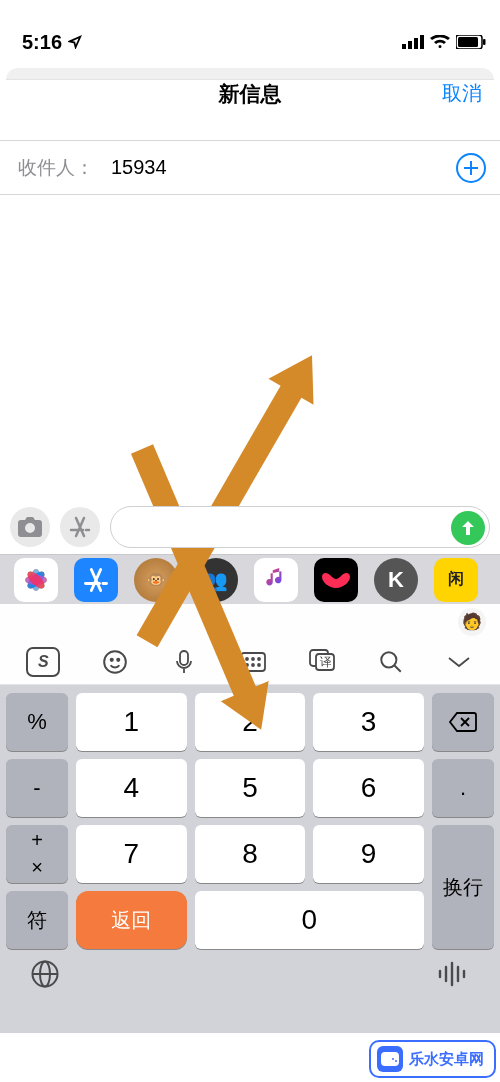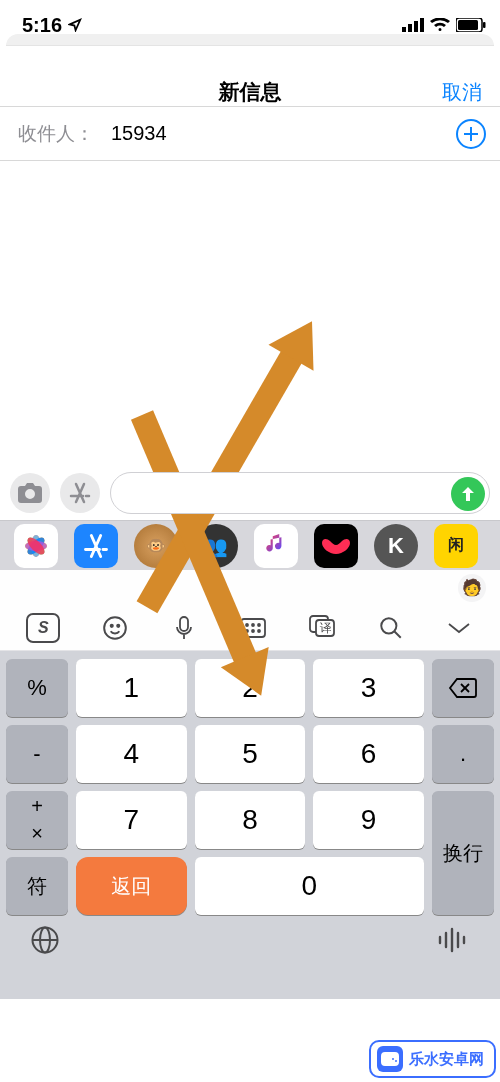--- a/index.html
+++ b/index.html
@@ -1,22 +1,22 @@
 <!DOCTYPE html>
 <html><head>
 <meta charset="utf-8">
 <style>
   * { box-sizing: border-box; margin: 0; padding: 0; font-family: -apple-system, "Helvetica Neue", Arial, sans-serif; }
   html, body { width: 500px; height: 1082px; background: #fff; overflow: hidden; position: relative; }
 
-  .status-bar { height: 34px; display: flex; align-items: center; justify-content: space-between; padding: 16px 14px 0 22px; font-weight: 600; font-size: 20px; }
+  .status-bar { height: 68px; display: flex; align-items: center; justify-content: space-between; padding: 16px 14px 0 22px; font-weight: 600; font-size: 20px; }
   .status-right { display: flex; align-items: center; gap: 6px; }
 
   .sheet-top { height: 12px; background: #f0f0f0; border-bottom: 1px solid #e4e4e4; border-radius: 14px 14px 0 0; margin: 0 6px; }
-  .nav-bar { height: 60px; display: flex; align-items: flex-end; justify-content: center; position: relative; }
+  .nav-bar { height: 60px; display: flex; align-items: flex-start; justify-content: center; position: relative; }
   .nav-title { font-size: 21px; font-weight: 600; }
   .nav-cancel { position: absolute; right: 18px; font-size: 20px; color: #0b84ff; }
 
   .to-row { display: flex; align-items: center; height: 55px; border-top: 1px solid #d8d8d8; border-bottom: 1px solid #d8d8d8; padding: 0 14px 0 18px; }
   .to-label { color: #8e8e93; font-size: 19px; margin-right: 17px; }
   .to-value { flex: 1; font-size: 20px; }
   .add-btn { width: 30px; height: 30px; border: 2px solid #0b84ff; border-radius: 50%; display: flex; align-items: center; justify-content: center; color: #0b84ff; font-size: 22px; font-weight: 400; line-height: 1; }
 
   .body-area { height: 305px; position: relative; }
 

